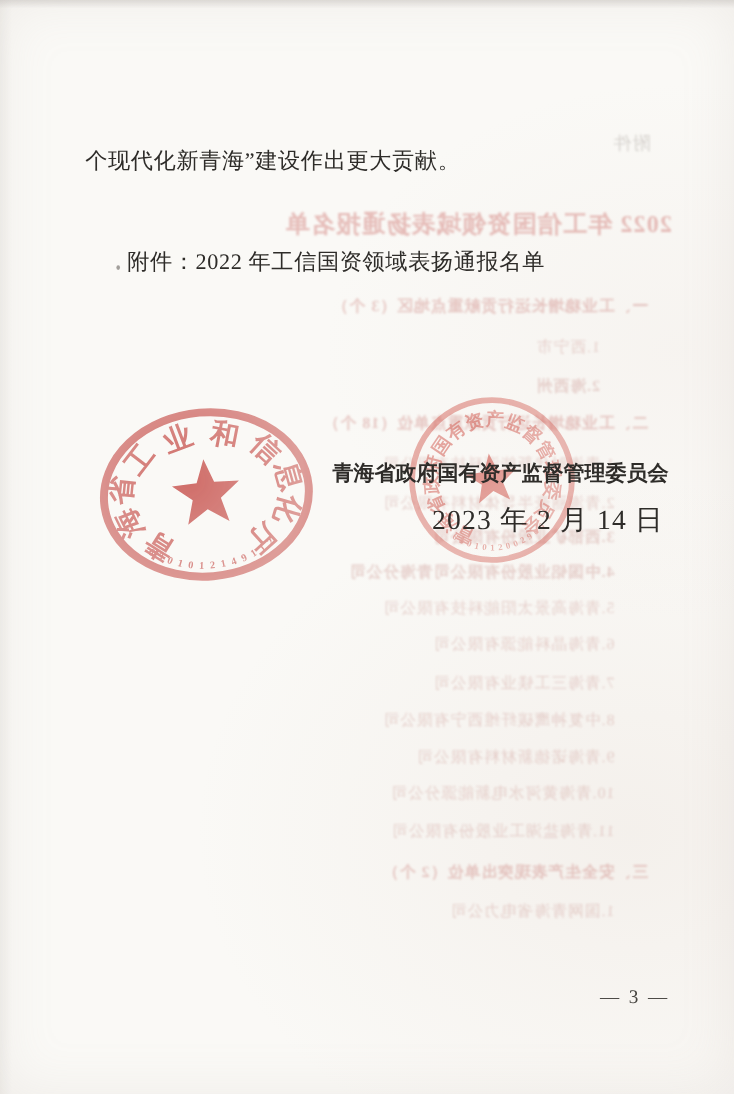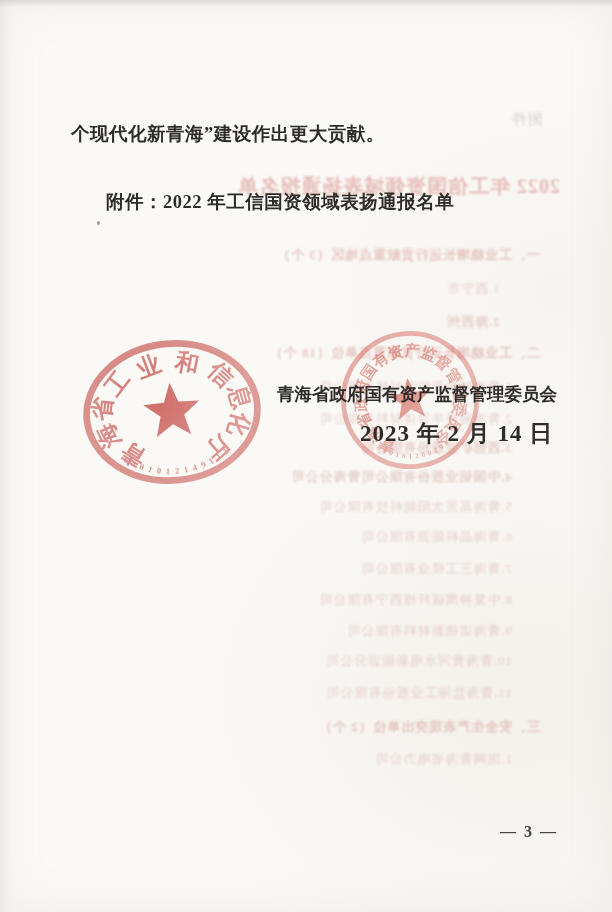--- a/index.html
+++ b/index.html
@@ -23,23 +23,23 @@
     transform:scaleX(-1);
     filter:blur(0.8px);
     pointer-events:none;
   }
   .bleed-line{
     position:absolute;white-space:nowrap;
     font-family:"Liberation Serif","DejaVu Serif",serif;
     letter-spacing:1px;
   }
   
-  .ink{position:absolute;margin:0;white-space:nowrap;color:#2e2c29;z-index:3;font-weight:bold;}
+  .ink{position:absolute;margin:0;white-space:nowrap;color:#2e2c29;z-index:3;}
   .body-line{left:71px;top:121px;font-size:18.5px;letter-spacing:0.5px;}
-  .attach-line{left:106px;top:189px;font-size:18.5px;letter-spacing:0.5px;}
+  .attach-line{left:106px;top:205px;font-size:18.5px;letter-spacing:0.5px;}
   .org-left{left:84px;top:382px;font-size:17px;font-weight:600;letter-spacing:0px;}
   .org-right{left:277px;top:382px;font-size:17.5px;font-weight:600;letter-spacing:0px;}
   .date-line{left:360px;top:418px;font-size:23px;letter-spacing:1px;}
   .page-number{left:500px;top:823px;font-size:16px;color:#45433f;letter-spacing:2px;}
   .speck{position:absolute;left:97px;top:221px;width:3px;height:4px;background:rgba(90,85,80,0.55);border-radius:50%;z-index:3;}
   
   .seals-layer{position:absolute;inset:0;z-index:2;pointer-events:none;}
   .seal-svg{
     position:absolute;
     mask-image:radial-gradient(circle at 42% 44%, rgba(0,0,0,0.95), rgba(0,0,0,0.62) 62%, rgba(0,0,0,0.85) 95%);

